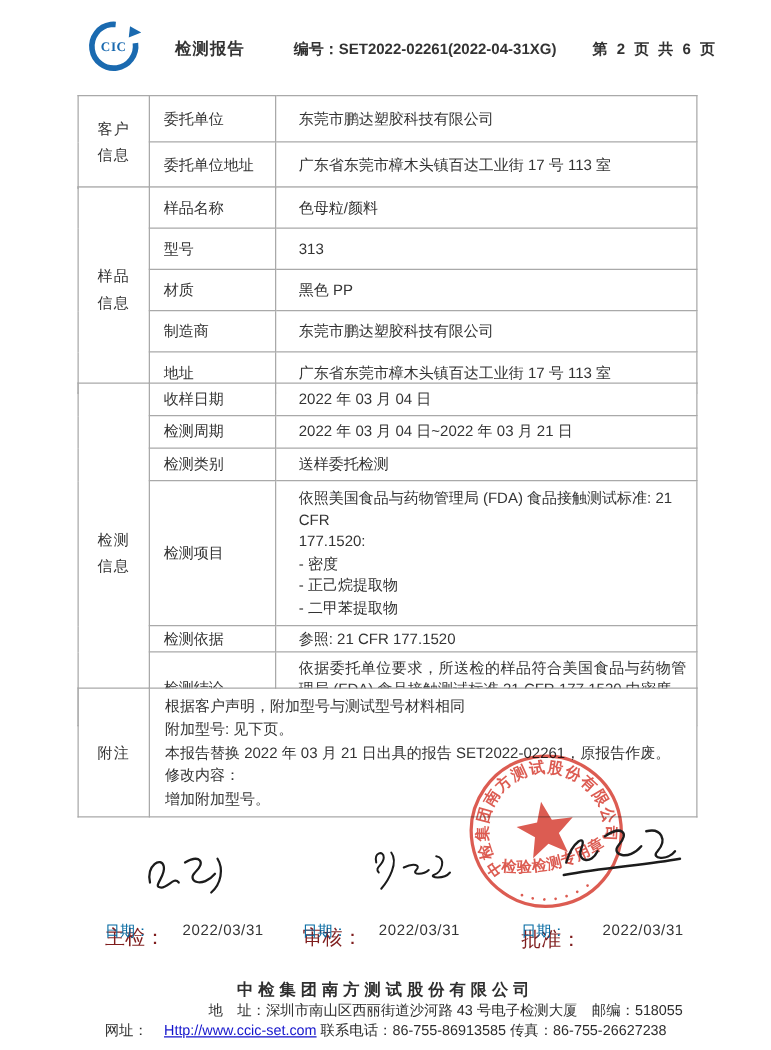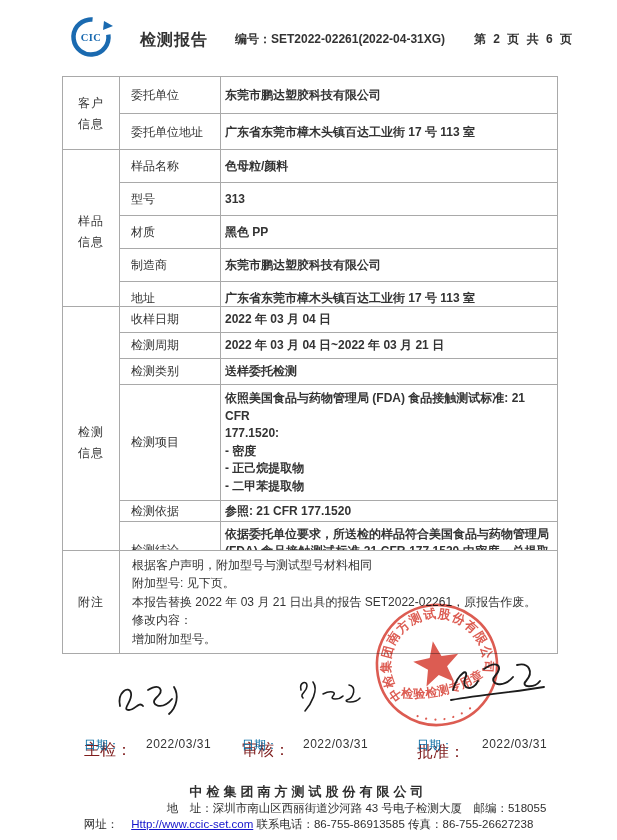--- a/index.html
+++ b/index.html
@@ -1,29 +1,29 @@
 <!DOCTYPE html>
 <html><head>
 <meta charset="utf-8">
 <style>
   html,body{margin:0;padding:0;background:#fff;}
   .page{position:relative;width:617px;height:840px;background:#fff;overflow:hidden;
         font-family:"Liberation Sans",sans-serif;color:#333;}
   
-  .hdr-title{position:absolute;left:140px;top:30px;font-size:16px;font-weight:bold;letter-spacing:1px;}
+  .hdr-title{position:absolute;left:140px;top:30px;font-size:13px;font-weight:bold;letter-spacing:1px;}
   .hdr-no{position:absolute;left:235px;top:31px;font-size:12px;font-weight:bold;}
   .hdr-page{position:absolute;left:474px;top:31px;font-size:12px;font-weight:bold;letter-spacing:2px;}
   .logo{position:absolute;left:62px;top:12px;}
   
   table{border-collapse:collapse;table-layout:fixed;width:496px;font-size:12px;color:#333;}
   td{border:1px solid #a9a9a9;vertical-align:middle;background:#fff;}
   td.c1{width:54px;text-align:center;}
   td.c1 .vlab{width:2.4em;margin:0 auto;line-height:21px;letter-spacing:1px;}
   td.c2{width:88px;padding-left:11px;}
-  td.cv{padding-left:4px;padding-right:8px;font-weight:bold;}
+  td.cv{padding-left:18px;padding-right:8px;}
   .tbl{position:absolute;left:62px;}
   .t1{top:76px;}  .t1 td{height:34px;}
   .t2{top:149px;} .t2 td{height:30px;}
   .t3{top:306px;}
   .t4{top:550px;}
   .pre{white-space:pre-line;}
   .cell-items{line-height:17.5px;padding-top:5px;padding-bottom:5px;vertical-align:top;}
   .cell-concl{line-height:16.5px;padding-top:4px;padding-bottom:4px;text-align:justify;}
   .notes-cell{line-height:18.4px;padding:5px 10px 5px 12px;vertical-align:top;}
   

